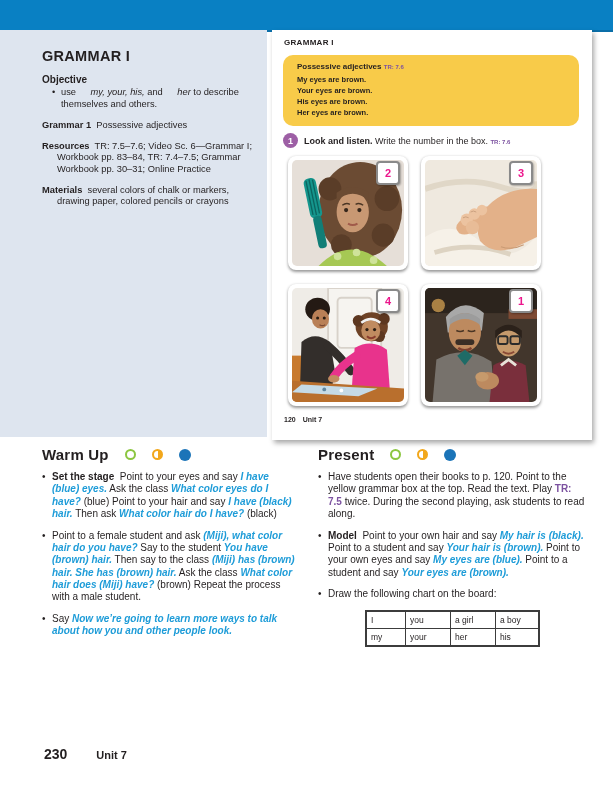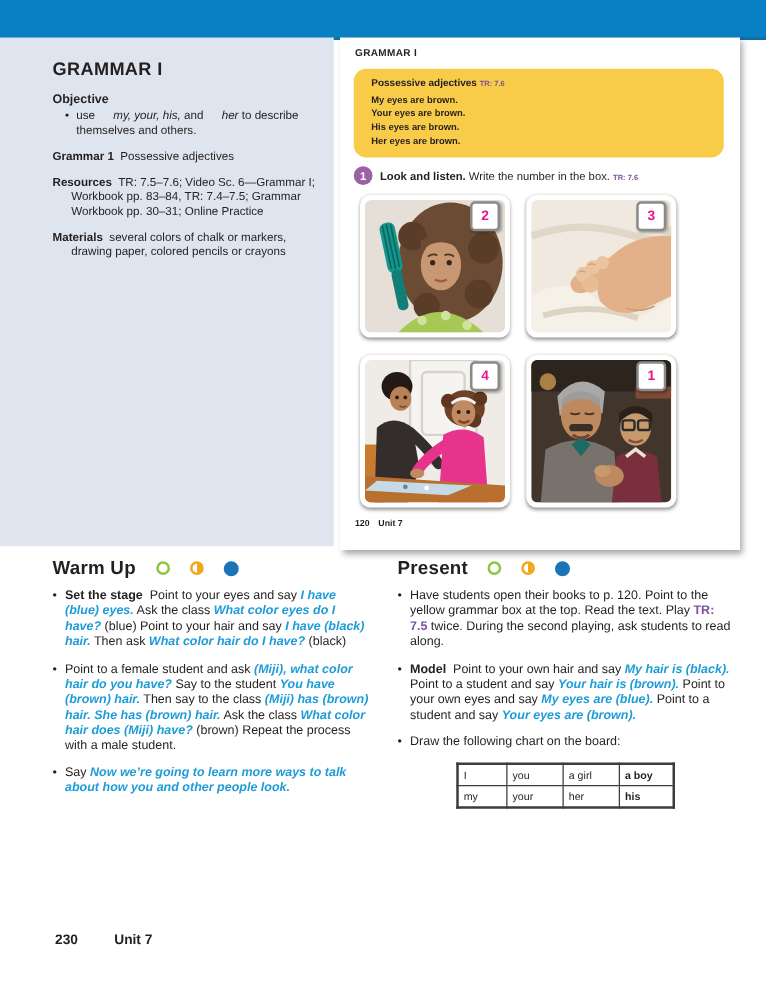--- a/index.html
+++ b/index.html
@@ -70,25 +70,25 @@
   .stage.half{background:linear-gradient(90deg,#ffffff 0 50%,#f2a71b 50% 100%);border:2px solid #f2a71b;}
   .stage.full{background:#1b74b8;width:12px;height:12px;}
   .tb{display:flex;font-size:10px;line-height:12.3px;margin:0 0 9.5px 0;}
   .tb .mk{flex:0 0 10px;}
   .tb .txt{flex:1;}
 
   
   .chart-tbl{border-collapse:collapse;margin:3px 0 0 47px;border:2px solid #3c3c3c;}
   .chart-tbl td{border:1.2px solid #3c3c3c;font-size:8.5px;padding:1px 4px;height:14px;
                 font-family:"Liberation Sans",sans-serif;}
-  .ct-c0{width:30px;} .ct-c1{width:36px;margin-left:16px;} .ct-c2{width:36px;} .ct-c3{width:34px;font-weight:bold;}
+  .ct-c0{width:30px;} .ct-c1{width:36px;margin-left:16px;} .ct-c2{width:36px;} .ct-c3{width:34px;}
 
   
   .page-footer{position:absolute;left:44px;top:746px;display:flex;align-items:baseline;}
-  .pf-num{font-size:11px;font-weight:bold;}
+  .pf-num{font-size:14px;font-weight:bold;}
   .pf-unit{font-size:11px;font-weight:bold;margin-left:29px;}
 </style>
 </head>
 <body>
 
 <div class="page">
 
   <div class="top-band"></div>
 
   <aside class="sidebar">

